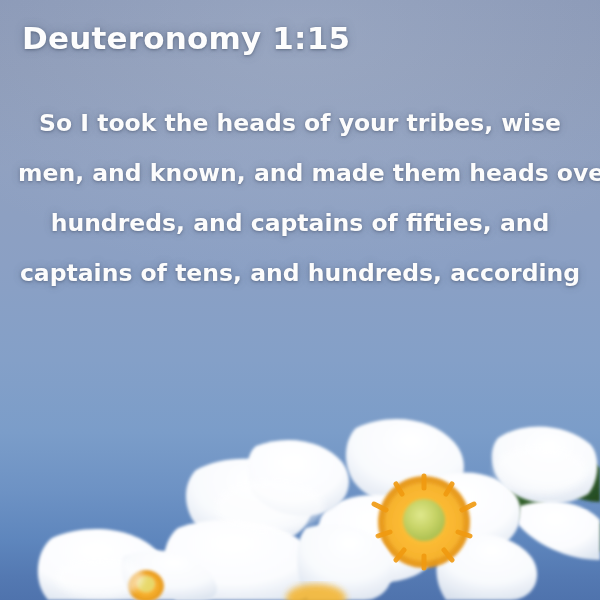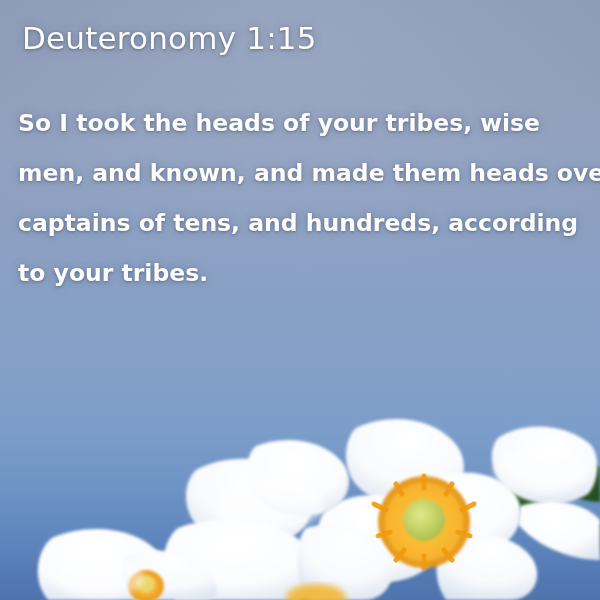--- a/index.html
+++ b/index.html
@@ -36,31 +36,32 @@
     inset: 0;
     background: radial-gradient(120% 70% at 50% 6%, rgba(185,198,218,0.28) 0%, rgba(185,198,218,0) 58%);
   }
 
   
   .verse-title {
     position: absolute;
     left: 22px;
     top: 20px;
     font-size: 31px;
-    font-weight: normal;
+    font-weight: bold;
     color: #fdfdfd;
     letter-spacing: 0.2px;
     text-shadow: 0 1px 3px rgba(60,72,95,0.55), 0 0 10px rgba(70,84,110,0.35);
     white-space: nowrap;
   }
   .verse-body {
     position: absolute;
     left: 0;
     right: 0;
     top: 98px;
+    text-align: center;
     color: #fcfcfc;
     font-size: 23.5px;
     font-weight: bold;
     line-height: 50px;
     padding: 0 18px;
     box-sizing: border-box;
     text-shadow: 0 1px 3px rgba(60,72,95,0.5), 0 0 9px rgba(70,84,110,0.3);
   }
   .verse-line { display: block; white-space: nowrap; }
 
@@ -78,22 +79,22 @@
 <div id="stage">
 
   <div class="sky"></div>
   <div class="sky-haze"></div>
 
   <div class="verse-title">Deuteronomy 1:15</div>
 
   <div class="verse-body">
     <span class="verse-line">So I took the heads of your tribes, wise</span>
     <span class="verse-line">men, and known, and made them heads over</span>
+    <span class="verse-line">hundreds, and captains of fifties, and</span>
     <span class="verse-line">captains of tens, and hundreds, according</span>
-    <span class="verse-line">to your tribes.</span>
   </div>
 
   <div class="flowers">
     <svg viewBox="0 0 600 190" xmlns="http://www.w3.org/2000/svg">
       <defs>
         <radialGradient id="petalShade" cx="45%" cy="30%" r="80%">
           <stop offset="0%" stop-color="#ffffff"></stop>
           <stop offset="62%" stop-color="#fbfcfe"></stop>
           <stop offset="100%" stop-color="#dde5f0"></stop>
         </radialGradient>

